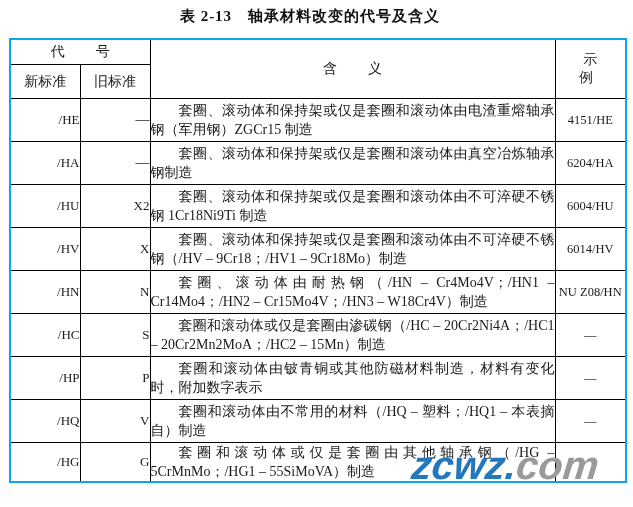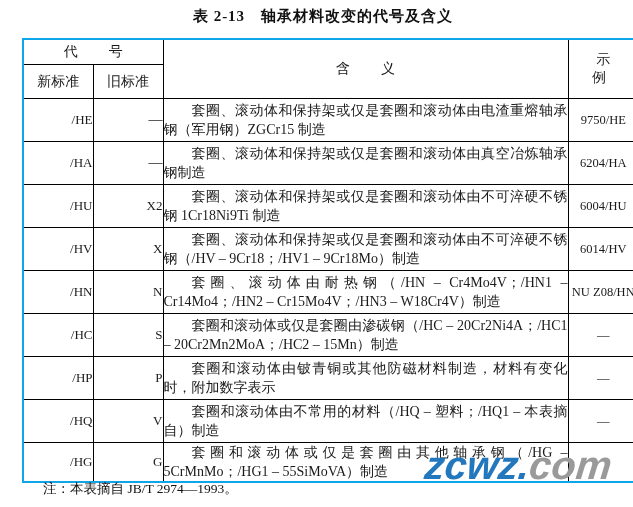--- a/index.html
+++ b/index.html
@@ -3,21 +3,21 @@
 <meta charset="utf-8">
 <style>
   html, body {
     margin: 0; padding: 0;
     width: 633px; height: 507px;
     background: #ffffff;
     font-family: "Liberation Serif", "DejaVu Serif", serif;
     color: #1a1a1a;
     overflow: hidden;
   }
-  .page { position: relative; width: 621px; height: 507px; margin-left: 13px; }
+  .page { position: relative; width: 621px; height: 507px; }
 
   .title {
     position: absolute;
     top: 7px; left: 0; width: 620px;
     text-align: center;
     font-size: 15px;
     font-weight: bold;
     letter-spacing: 1px;
     color: #111;
   }
@@ -102,21 +102,21 @@
         <th>新标准</th>
         <th>旧标准</th>
       </tr>
     </thead>
     <tbody>
 
     <tr>
         <td class="code">/HE</td>
         <td class="code dash-heavy">—</td>
         <td class="meaning">套圈、滚动体和保持架或仅是套圈和滚动体由电渣重熔轴承钢（军用钢）ZGCr15 制造</td>
-        <td class="example">9750/HE</td>
+        <td class="example">4151/HE</td>
       </tr>
         <tr>
         <td class="code">/HA</td>
         <td class="code dash-heavy">—</td>
         <td class="meaning">套圈、滚动体和保持架或仅是套圈和滚动体由真空冶炼轴承钢制造</td>
         <td class="example">6204/HA</td>
       </tr>
         <tr>
         <td class="code">/HU</td>
         <td class="code">X2</td>
@@ -155,19 +155,18 @@
       </tr>
         <tr>
         <td class="code">/HG</td>
         <td class="code">G</td>
         <td class="meaning">套圈和滚动体或仅是套圈由其他轴承钢（/HG – 5CrMnMo；/HG1 – 55SiMoVA）制造</td>
         <td class="example"></td>
       </tr>
       </tbody>
   </table>
 
-  <div class="note">注：本表摘自 JB/T 2974—1993。</div>
 
   <div class="watermark">
     <span style="color: rgb(35, 119, 189);">zcwz.</span><span style="color: rgb(154, 154, 154);">com</span>
   </div>
 
 </div>
 
 </body></html>

